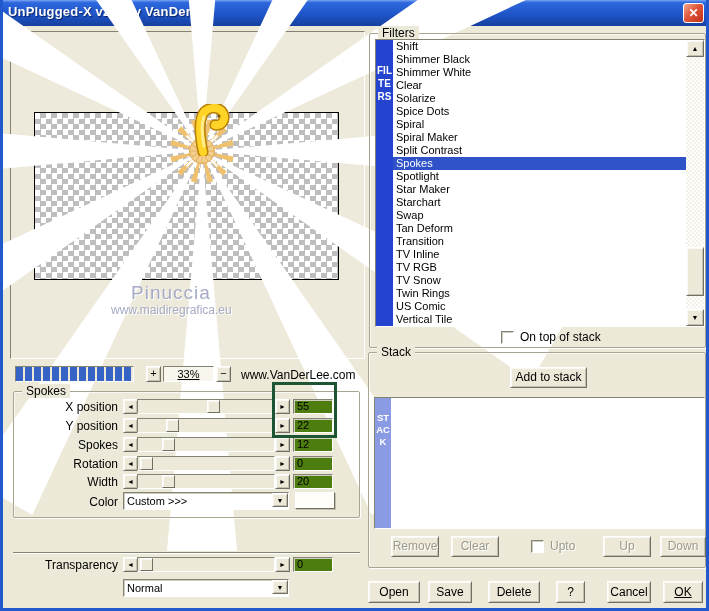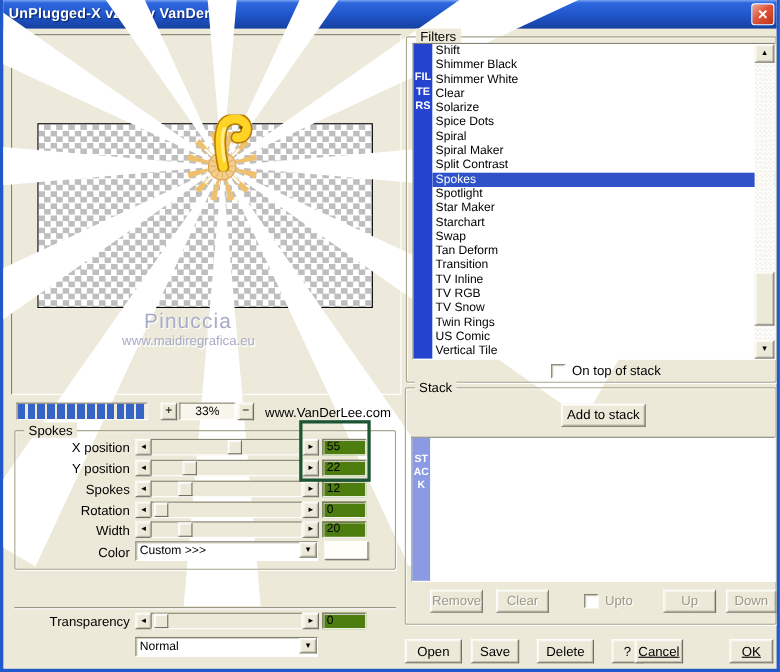--- a/index.html
+++ b/index.html
@@ -37,21 +37,21 @@
   .watermark1{position:absolute;left:120px;top:250px;width:240px;text-align:left;font-size:19px;
     color:#A7ABC6;text-shadow:1px 1px 0 #fff;letter-spacing:1px;}
   .watermark2{position:absolute;left:100px;top:271px;width:280px;font-size:12px;
     color:#A7ABC6;text-shadow:1px 1px 0 #fff;}
   
   .progress{position:absolute;left:12px;top:366px;width:119px;height:16px;
     border:1px solid;border-color:#848272 #fff #fff #848272;
     background:repeating-linear-gradient(90deg,#3663C6 0 7px,#ECE9D8 7px 9px);}
   .zoom-btn{position:absolute;width:15px;height:16px;font-size:11px;line-height:13px;}
   .zoom-val{position:absolute;left:160px;top:366px;width:51px;height:16px;background:#F7F5EC;
-    border:1px solid;border-color:#848272 #fff #fff #848272;font-size:11px;text-align:center;line-height:14px;}
+    border:1px solid;border-color:#848272 #fff #fff #848272;font-size:11px;text-align:center;line-height:14px;text-decoration:underline;}
   .site{position:absolute;left:238px;top:368px;font-size:12px;color:#000;}
   
   .param-row{position:absolute;left:12px;width:320px;height:16px;}
   .param-label{position:absolute;left:0;top:1px;width:103px;text-align:right;font-size:12px;color:#000;}
   .sl-arrow{position:absolute;top:0;width:15px;height:15px;font-size:7px;line-height:13px;text-align:center;color:#000;cursor:pointer;}
   .sl-left{left:108px;}
   .sl-right{left:260px;}
   .sl-track{position:absolute;left:122px;top:0;width:138px;height:15px;background:#ECE9D8;
     border:1px solid;border-color:#848272 #fff #fff #848272;}
   .sl-thumb{position:absolute;top:0;width:13px;height:13px;background:#ECE9D8;border:1px solid;
@@ -296,16 +296,16 @@
     <div class="checkbox"></div>
     <span style="font-size:12px;color:#9C998B;text-shadow:1px 1px 0 #fff;">Upto</span>
   </div>
   <div class="stack-btn raised btn disabled" style="left:600px;width:48px;">Up</div>
   <div class="stack-btn raised btn disabled" style="left:657px;width:46px;">Down</div>
 
   <div class="footer-btn raised btn" style="left:365px;width:52px;">Open</div>
   <div class="footer-btn raised btn" style="left:425px;width:44px;">Save</div>
   <div class="footer-btn raised btn" style="left:485px;width:52px;">Delete</div>
   <div class="footer-btn raised btn" style="left:553px;width:29px;">?</div>
-  <div class="footer-btn raised btn" style="left:574px;width:44px;text-decoration:underline;">Cancel</div>
+  <div class="footer-btn raised btn" style="left:604px;width:44px;">Cancel</div>
   <div class="footer-btn raised btn" style="left:660px;width:40px;text-decoration:underline;">OK</div>
 
 </div>
 
 </body></html>

